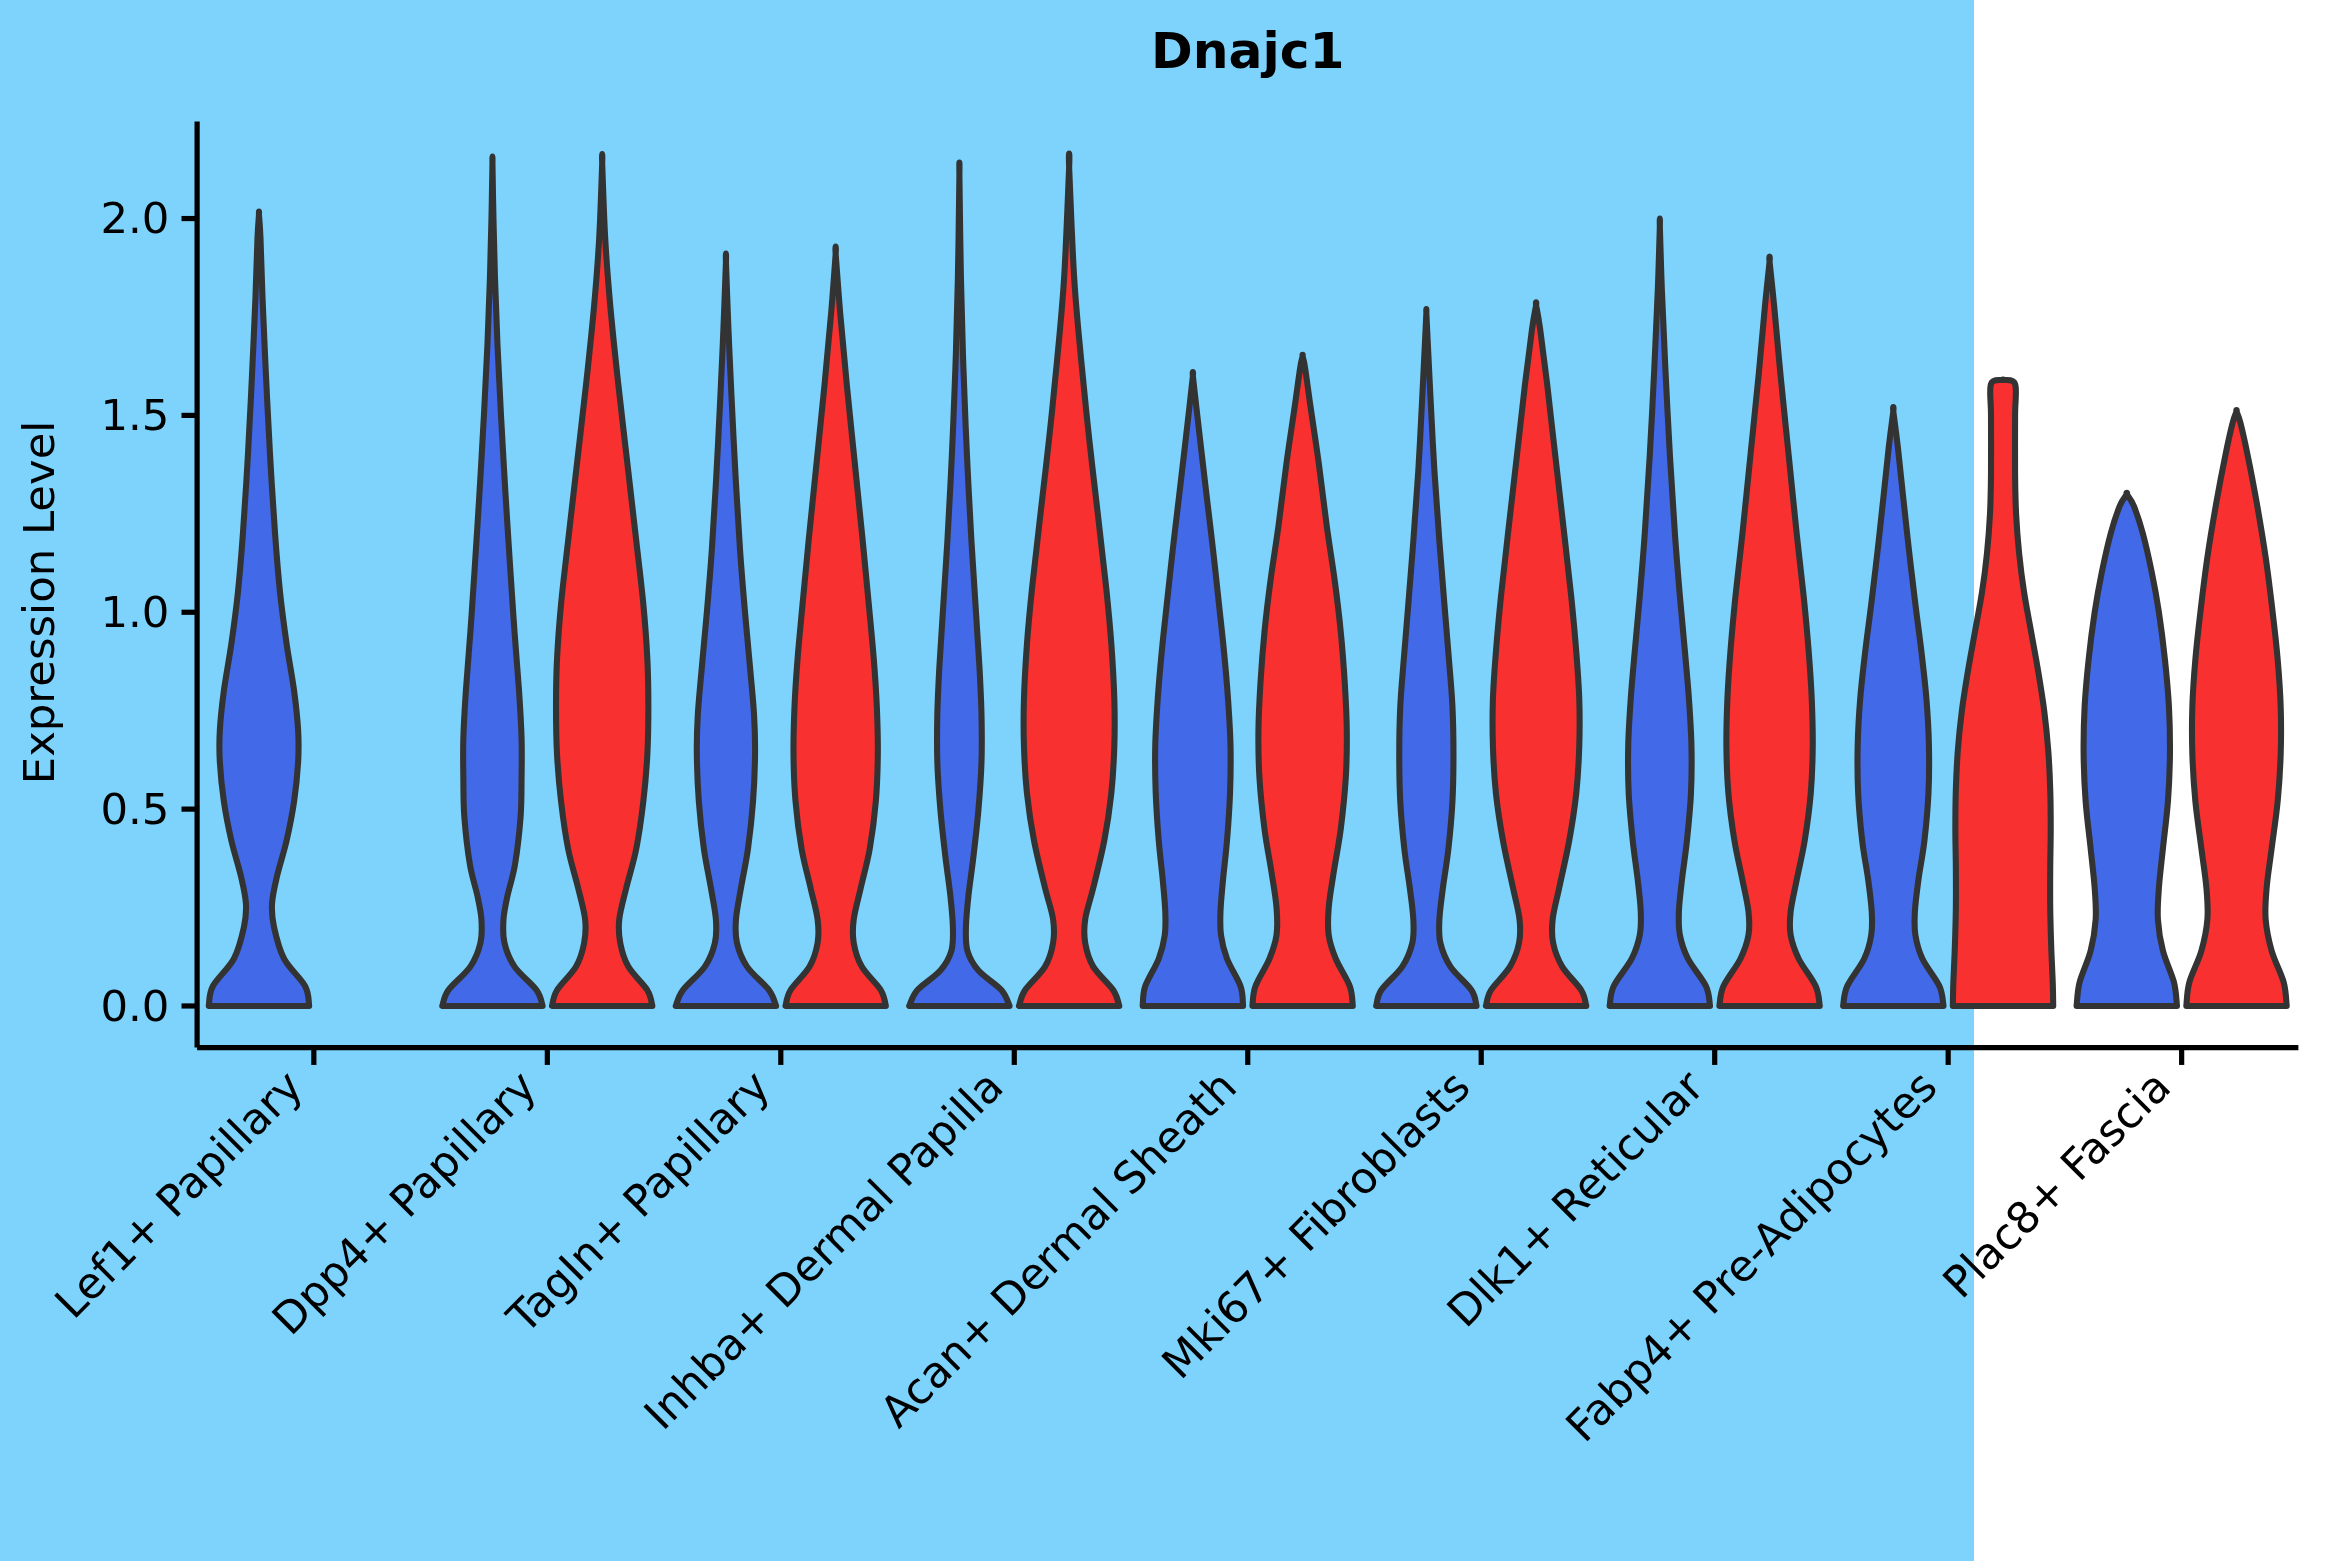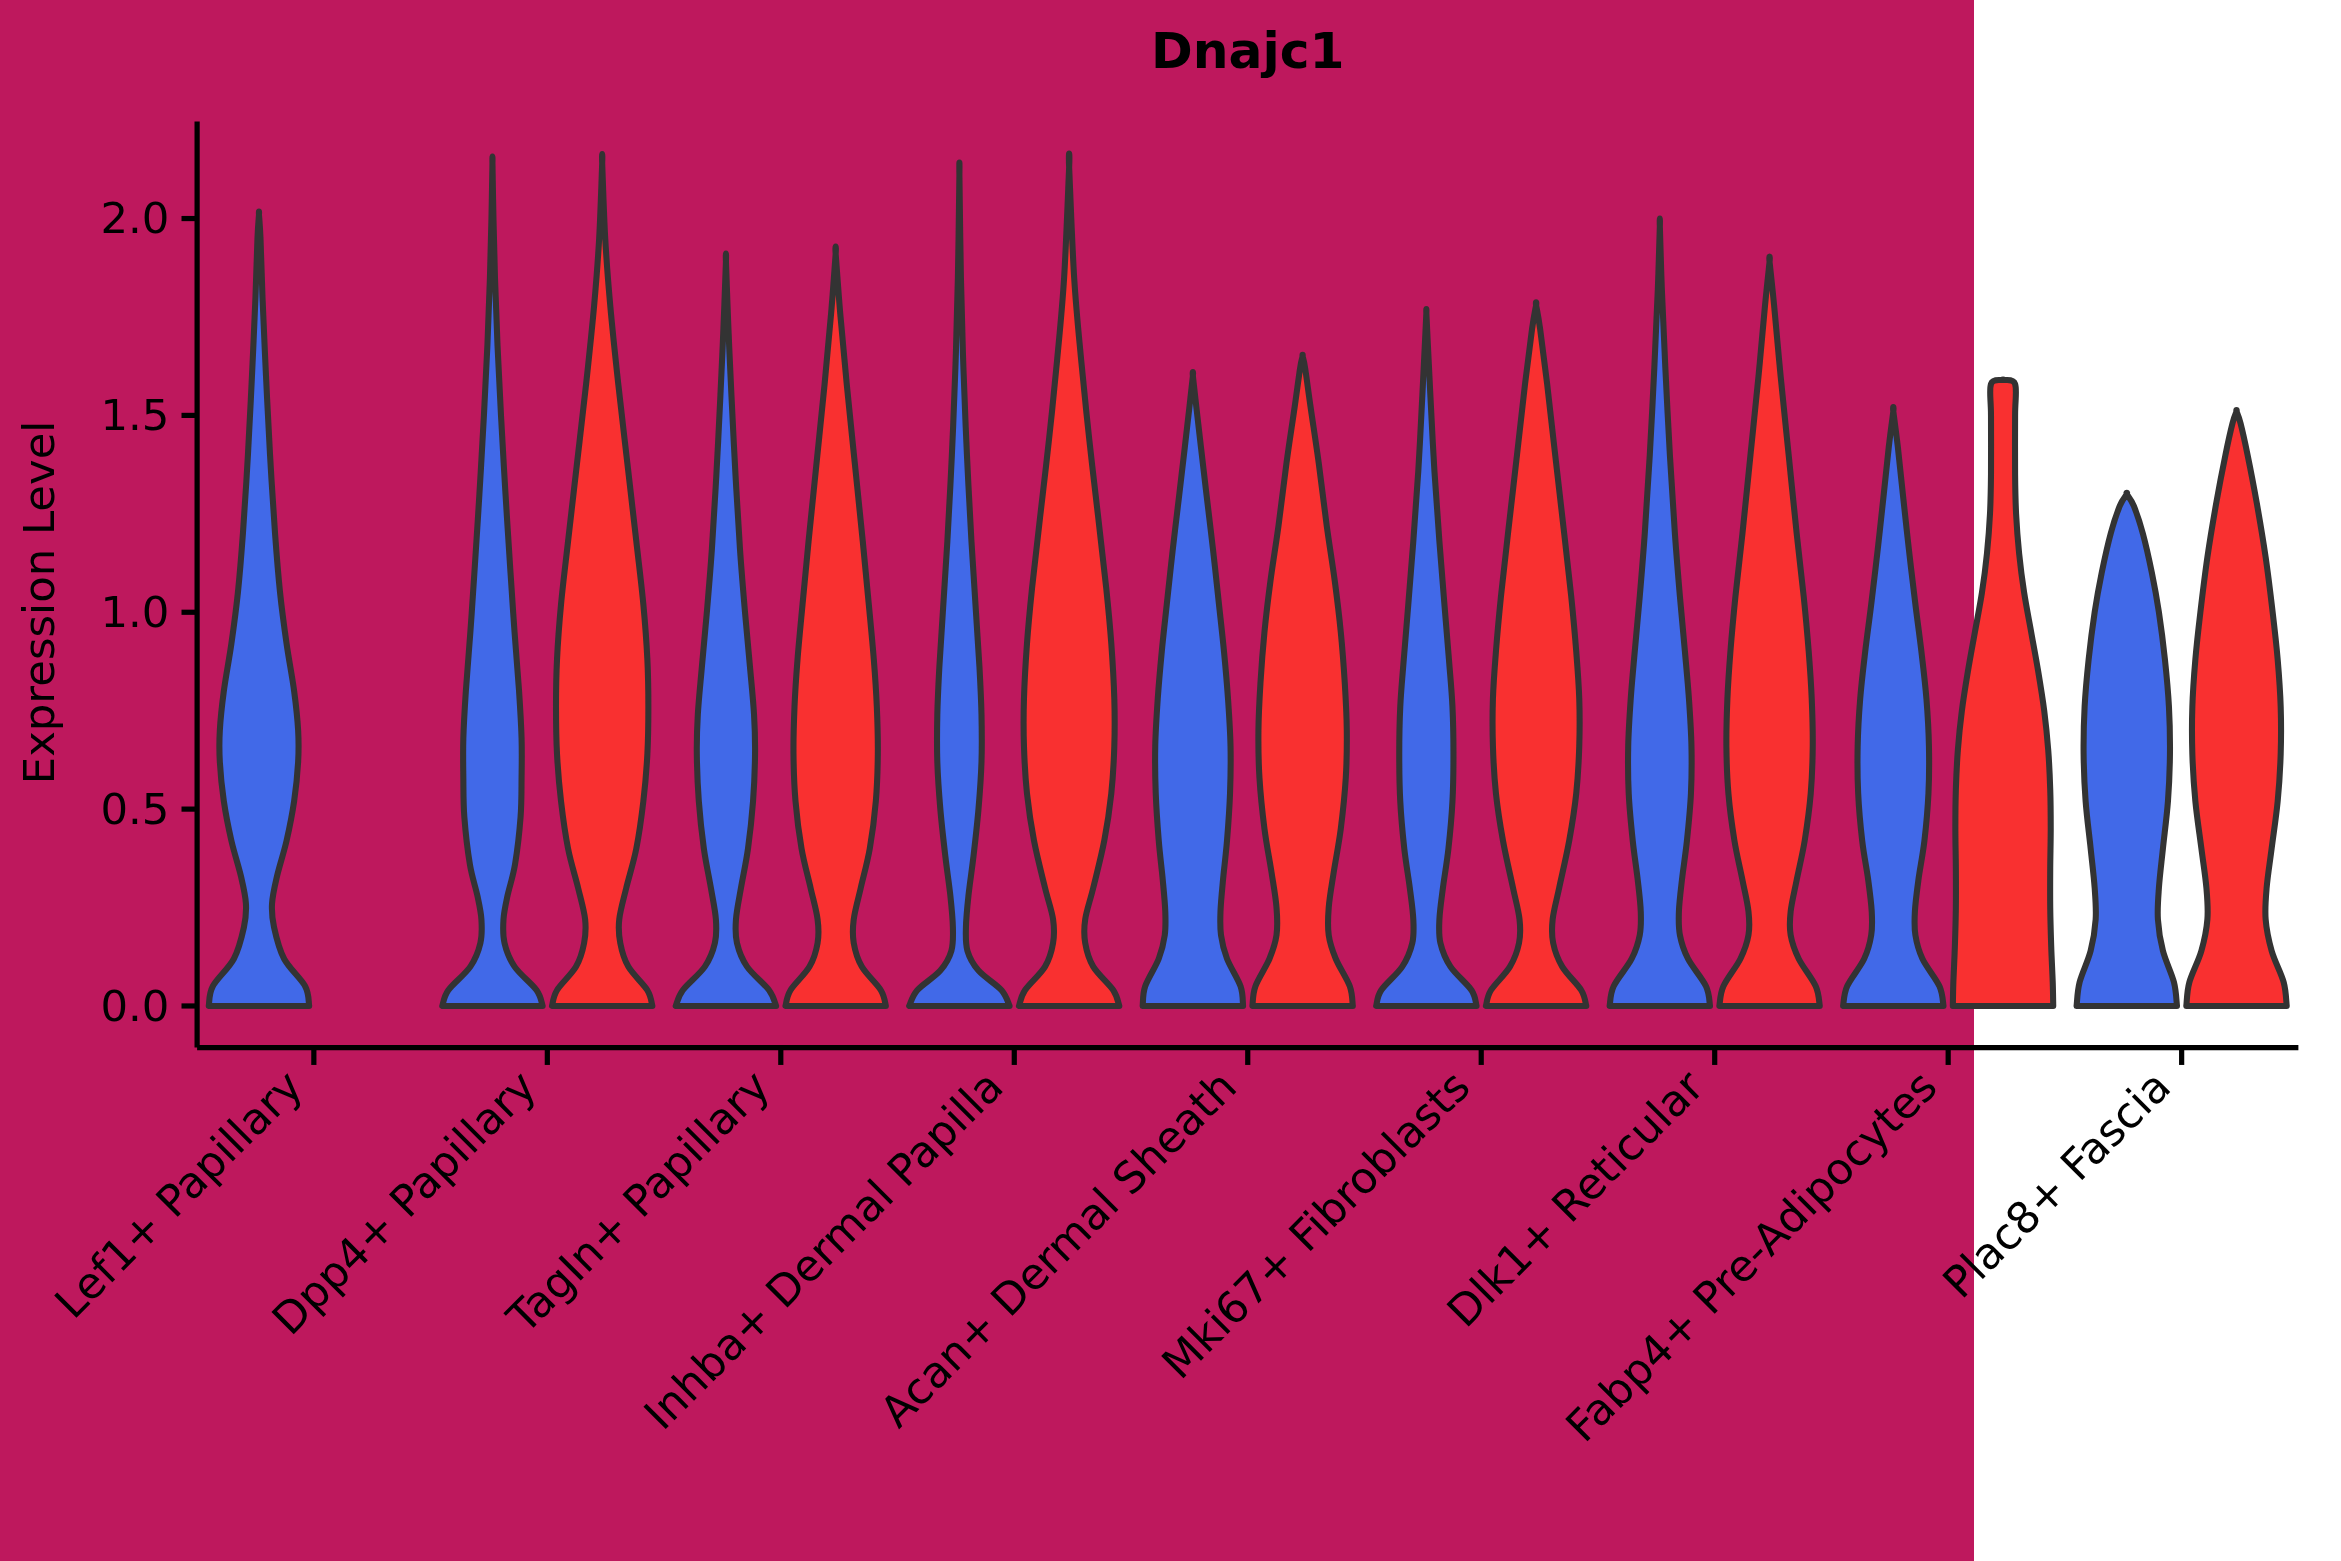--- a/index.html
+++ b/index.html
@@ -1,17 +1,17 @@
 <!DOCTYPE html>
 <html style="font-size:14px"><head>
 <meta charset="utf-8">
 <style>
   html,body{margin:0;padding:0;background:#ffffff;}
   body{width:2342px;height:1561px;font-family:"DejaVu Sans",sans-serif;overflow:hidden;}
-  #root{position:relative;width:1974px;height:1561px;background:#be185d;}
+  #root{position:relative;width:1974px;height:1561px;background:#7dd3fc;}
   #plot-svg{position:absolute;left:0;top:0;width:2342px;height:1561px;display:block;}
 </style>
 </head>
 <body>
 
 <div id="root">
   <svg id="plot-svg" viewBox="0 0 2700 1800">
       <text x="1438.5" y="78" text-anchor="middle" font-size="58" font-weight="bold" fill="#000" font-family="&quot;DejaVu Sans&quot;, sans-serif">Dnajc1</text>
       <text x="62" y="694.6500000000001" text-anchor="middle" font-size="50" fill="#000" transform="rotate(-90 62 694.6500000000001)" font-family="&quot;DejaVu Sans&quot;, sans-serif">Expression Level</text>
       <line x1="227" y1="140" x2="227" y2="1208" stroke="#000" stroke-width="6"></line>

